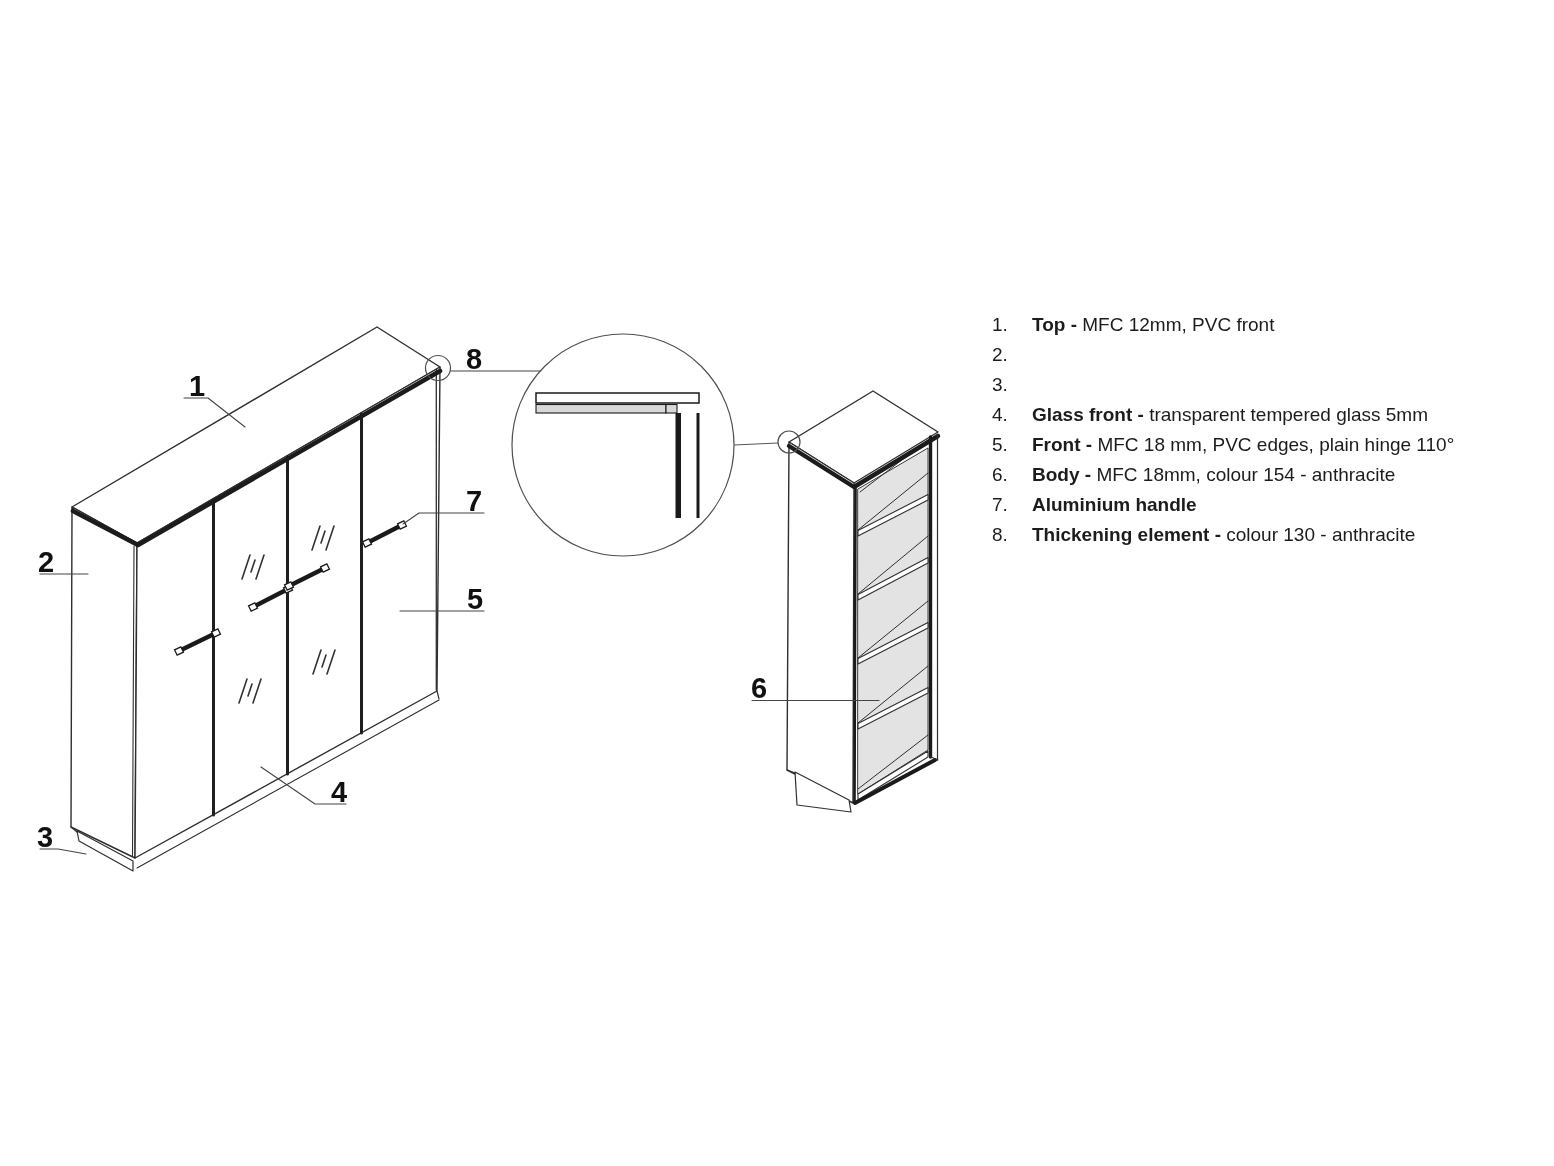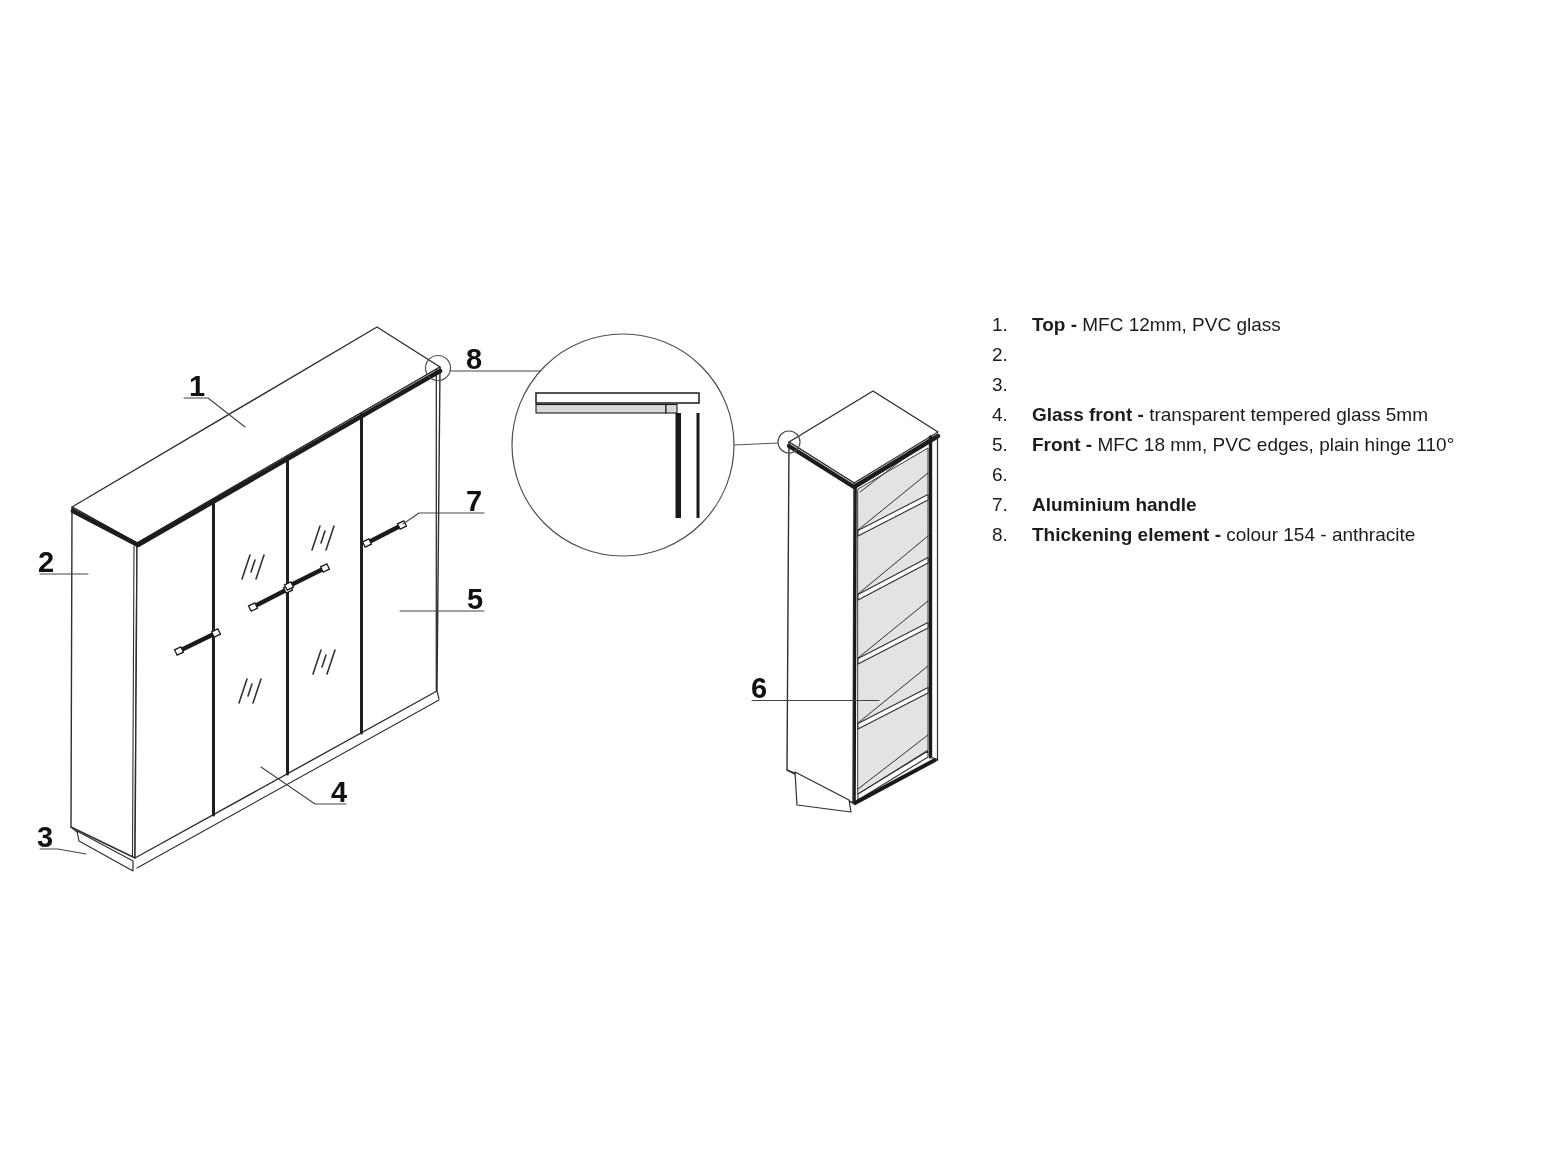--- a/index.html
+++ b/index.html
@@ -126,42 +126,43 @@
       <text x="475" y="609">5</text>
       <text x="759" y="698">6</text>
       <text x="474" y="511">7</text>
       <text x="474" y="369">8</text>
     </g>
   </svg>
 
   <div class="legend">
     <div class="legend-item">
       <span class="li-num">1.</span>
-      <span class="li-text"><b>Top - </b><span>MFC 12mm, PVC glass</span></span>
+      <span class="li-text"><b>Top - </b><span>MFC 12mm, PVC front</span></span>
     </div>
     <div class="legend-item">
       <span class="li-num">2.</span>
     </div>
     <div class="legend-item">
       <span class="li-num">3.</span>
     </div>
     <div class="legend-item">
       <span class="li-num">4.</span>
       <span class="li-text"><b>Glass front - </b><span>transparent tempered glass 5mm</span></span>
     </div>
     <div class="legend-item">
       <span class="li-num">5.</span>
       <span class="li-text"><b>Front - </b><span>MFC 18 mm, PVC edges, plain hinge 110°</span></span>
     </div>
     <div class="legend-item">
       <span class="li-num">6.</span>
+      <span class="li-text"><b>Body - </b><span>MFC 18mm, colour 154 - anthracite</span></span>
     </div>
     <div class="legend-item">
       <span class="li-num">7.</span>
       <span class="li-text"><b>Aluminium handle</b><span></span></span>
     </div>
     <div class="legend-item">
       <span class="li-num">8.</span>
-      <span class="li-text"><b>Thickening element - </b><span>colour 154 - anthracite</span></span>
+      <span class="li-text"><b>Thickening element - </b><span>colour 130 - anthracite</span></span>
     </div>
   </div>
 
 </div>
 
 </body></html>

